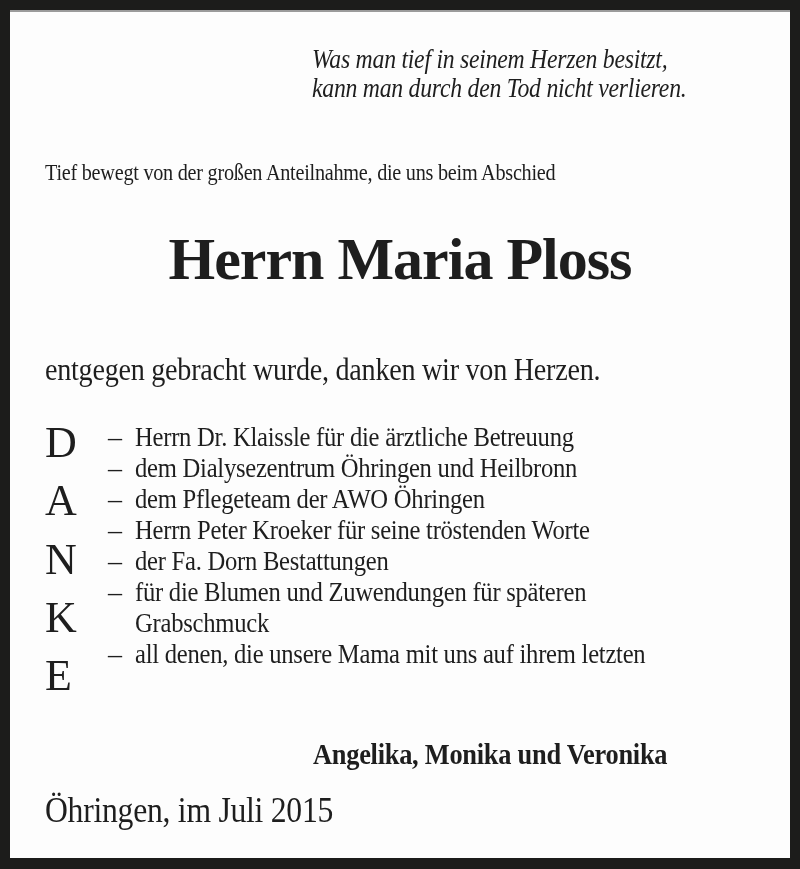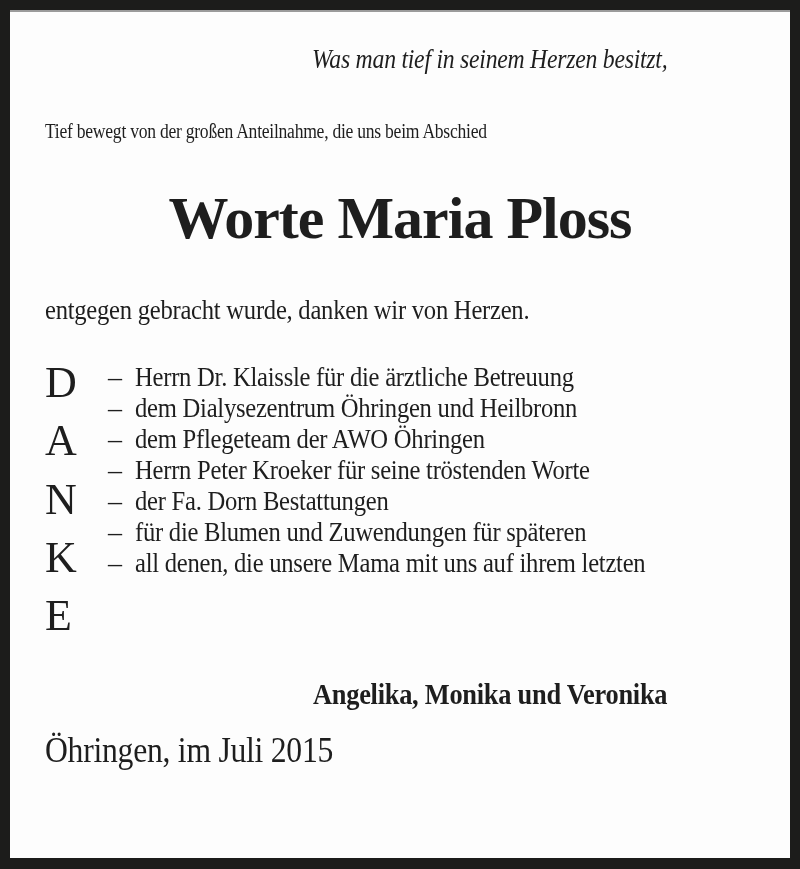--- a/index.html
+++ b/index.html
@@ -34,35 +34,35 @@
     white-space: nowrap;
     letter-spacing: -0.3px;
   }
   .epigraph {
     margin: 33px 0 0 267px;
     font-style: italic;
     font-size: 27px;
     line-height: 29px;
   }
   .intro {
-    margin-top: 42px;
-    font-size: 20px;
+    margin-top: 54px;
+    font-size: 23px;
     line-height: 31px;
   }
   .title {
     margin: 40px 0 0 0;
     font-size: 60px;
     line-height: 62px;
     font-weight: bold;
     text-align: center;
     letter-spacing: -1px;
   }
   .thanks-sentence {
-    margin-top: 45px;
-    font-size: 28px;
+    margin-top: 64px;
+    font-size: 32px;
     line-height: 31px;
   }
   .danke-wrap {
     display: flex;
     margin-top: 36px;
   }
   .danke-letters {
     flex: 0 0 63px;
     width: 63px;
     display: flex;
@@ -97,27 +97,28 @@
 </style>
 </head>
 <body>
 
 <div class="page">
   <div class="top-rule"></div>
   <div class="content">
 
     <div class="epigraph">
       <div><span class="cond">Was man tief in seinem Herzen besitzt,</span></div>
+      <div><span class="cond">kann man durch den Tod nicht verlieren.</span></div>
     </div>
 
     <div class="intro">
       <div><span class="cond">Tief bewegt von der großen Anteilnahme, die uns beim Abschied</span></div>
     </div>
 
-    <h1 class="title">Worte Maria Ploss</h1>
+    <h1 class="title">Herrn Maria Ploss</h1>
 
     <div class="thanks-sentence">
       <span class="cond">entgegen gebracht wurde, danken wir von Herzen.</span>
     </div>
 
     <div class="danke-wrap">
       <div class="danke-letters">
         <span>D</span>
         <span>A</span>
         <span>N</span>
@@ -143,20 +144,24 @@
         </div>
         <div class="ack-row">
           <span class="dash">–</span>
           <span class="cond">der Fa. Dorn Bestattungen</span>
         </div>
         <div class="ack-row">
           <span class="dash">–</span>
           <span class="cond">für die Blumen und Zuwendungen für späteren</span>
         </div>
         <div class="ack-row">
+          <span class="dash"></span>
+          <span class="cond">Grabschmuck</span>
+        </div>
+        <div class="ack-row">
           <span class="dash">–</span>
           <span class="cond">all denen, die unsere Mama mit uns auf ihrem letzten</span>
         </div>
       </div>
     </div>
 
     <div class="signature">
       <span class="cond">Angelika, Monika und Veronika</span>
     </div>
 

